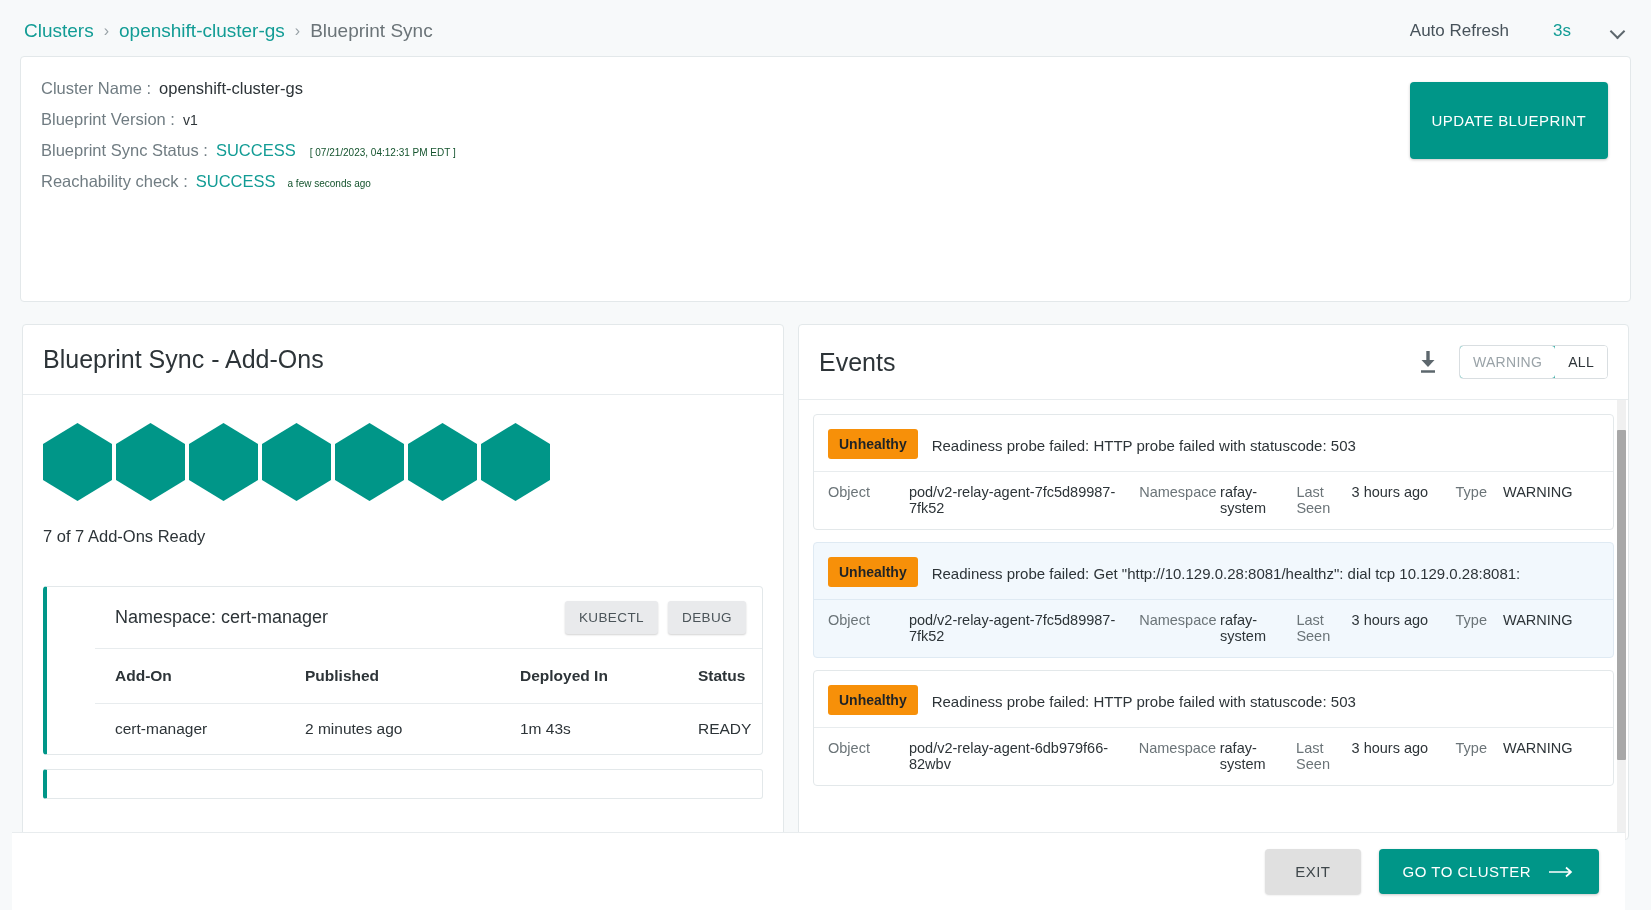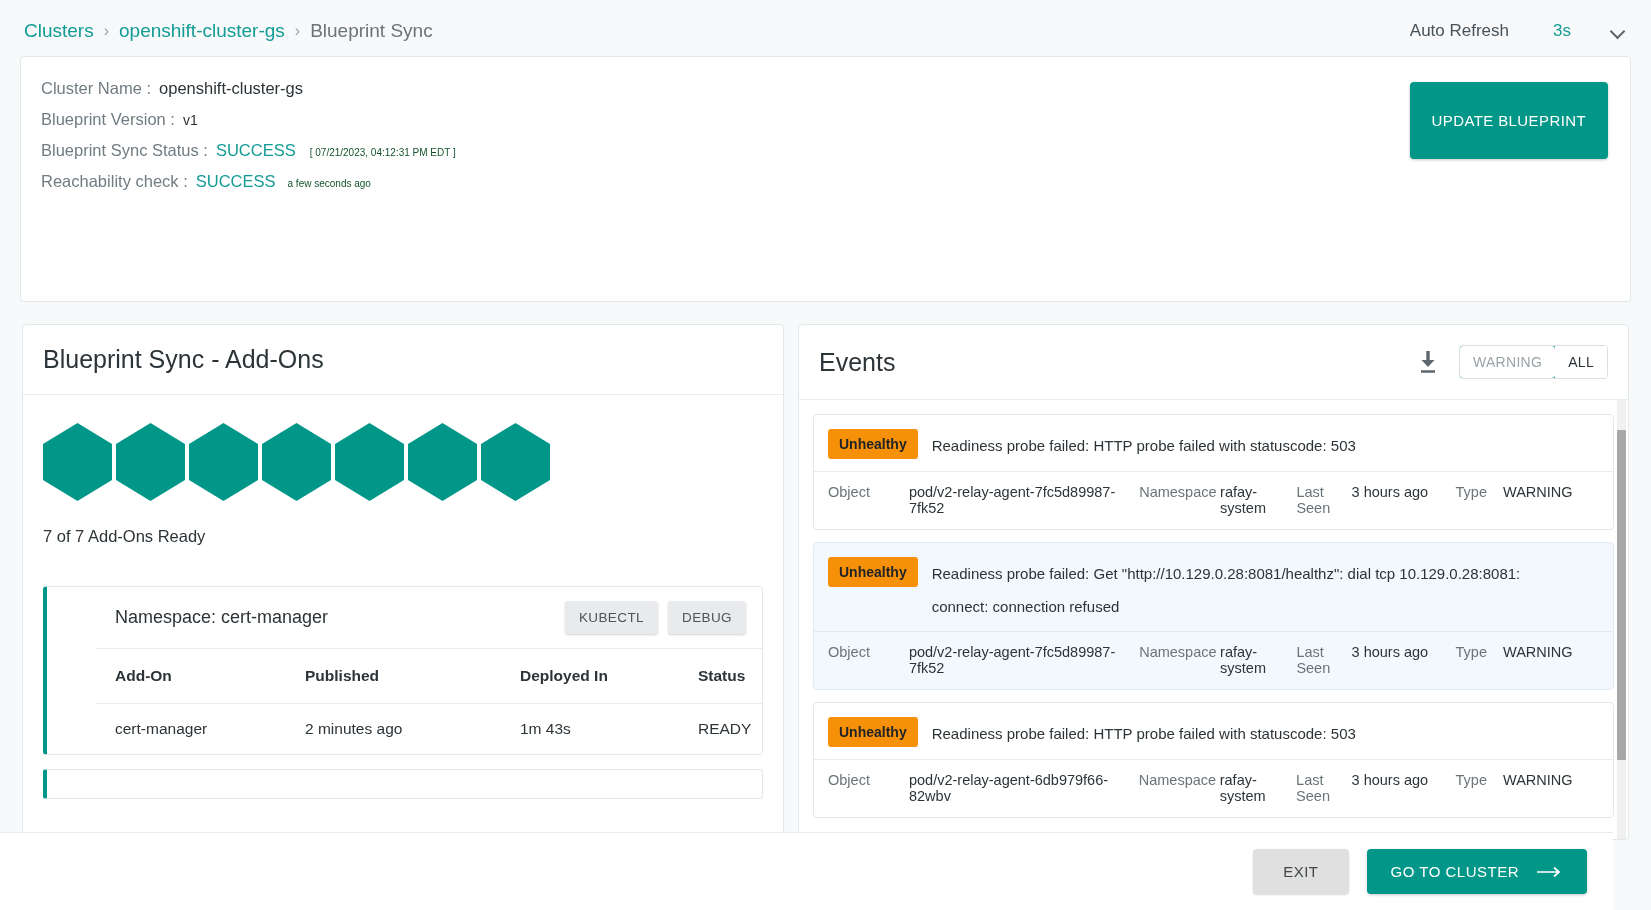--- a/index.html
+++ b/index.html
@@ -182,21 +182,21 @@
     position: absolute; right: 2px; top: 0; width: 9px; height: 100%;
     background: #f0f0f0;
   }
   .ev-thumb {
     position: absolute; right: 2px; top: 30px; width: 9px; height: 330px;
     background: #a8a8a8; border-radius: 1px;
   }
 
   
   .footer {
-    position: absolute; left: 0; bottom: 0; width: 1613px; height: 78px;
+    position: absolute; left: 12px; bottom: 0; width: 1613px; height: 78px;
     background: #fff; border-top: 1px solid #e8ecee;
     display: flex; align-items: center; justify-content: flex-end;
     gap: 18px; padding-right: 26px;
   }
   .btn-exit {
     background: #e0e0e0; color: #3f474b;
     font-size: 15px; letter-spacing: .5px; padding: 14px 30px;
     box-shadow: 0 1px 2px rgba(0,0,0,.16);
   }
   .btn-goto {
@@ -342,21 +342,20 @@
               </span>
             </span>
           </div>
         </div>
 
         <div class="ev-item highlight">
           <div class="ev-msg">
             <span class="badge">Unhealthy</span>
             <span class="ev-text">
               <span>Readiness probe failed: Get "http://10.129.0.28:8081/healthz": dial tcp 10.129.0.28:8081:</span>
-              <span class="cont">connect: connection refused</span>
             </span>
           </div>
           <div class="ev-meta">
             <span class="meta-col">
               <span class="meta-line">
                 <span class="meta-k">Object</span>
                 <span class="meta-v">pod/v2-relay-agent-7fc5d89987-7fk52</span>
               </span>
               <span class="meta-line">
                 <span class="meta-k">Namespace</span>

